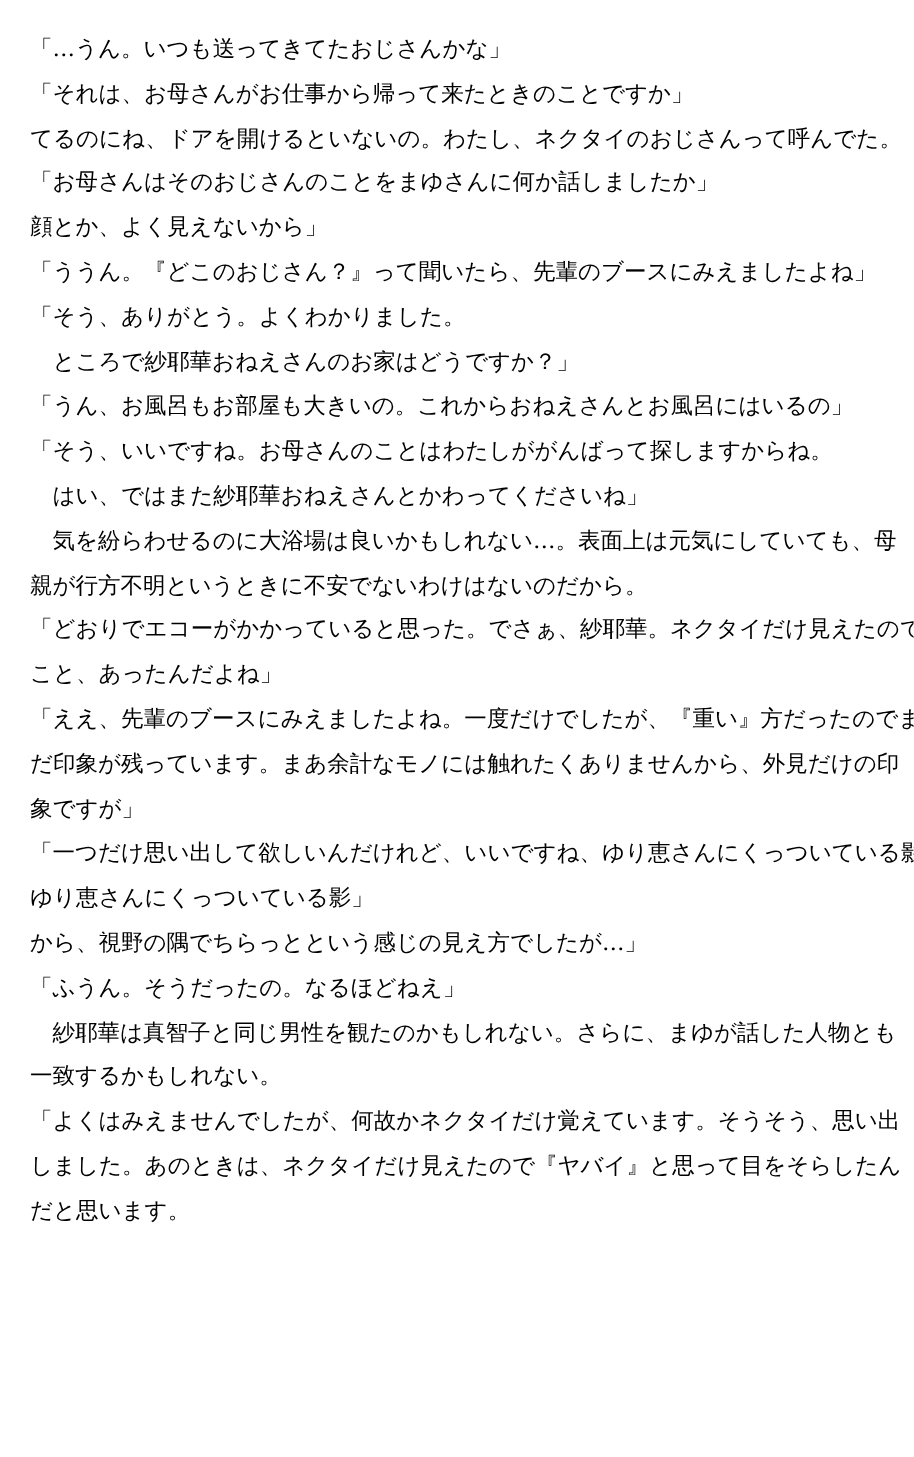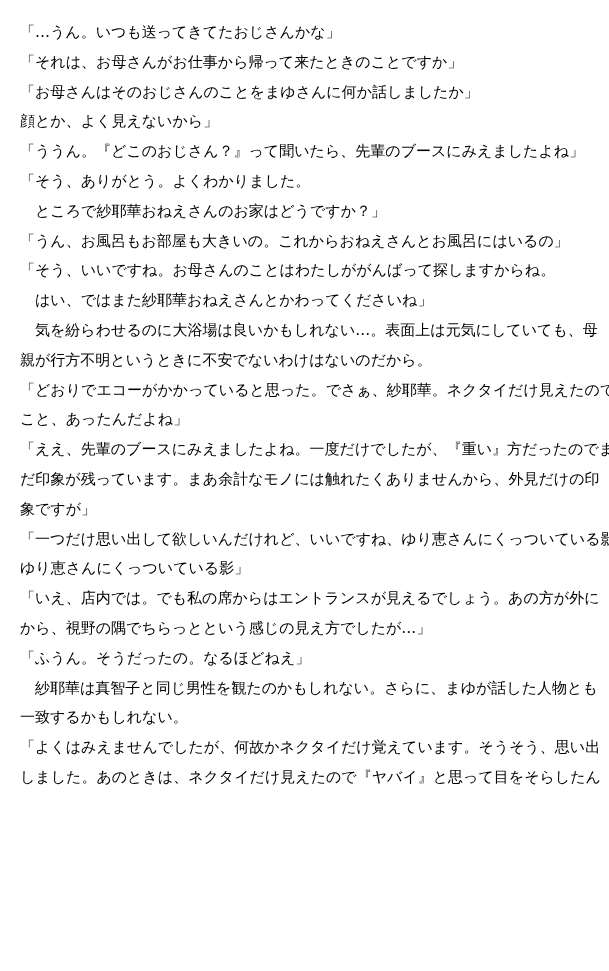--- a/index.html
+++ b/index.html
@@ -31,37 +31,38 @@
     white-space: pre;
     letter-spacing: 0;
   }
 </style>
 </head>
 <body>
 
 <div class="page">
   <p class="line">「…うん。いつも送ってきてたおじさんかな」</p>
   <p class="line">「それは、お母さんがお仕事から帰って来たときのことですか」</p>
+  <p class="line">てるのにね、ドアを開けるといないの。わたし、ネクタイのおじさんって呼んでた。</p>
   <p class="line">「お母さんはそのおじさんのことをまゆさんに何か話しましたか」</p>
   <p class="line">顔とか、よく見えないから」</p>
   <p class="line">「ううん。『どこのおじさん？』って聞いたら、先輩のブースにみえましたよね」</p>
   <p class="line">「そう、ありがとう。よくわかりました。</p>
   <p class="line">　ところで紗耶華おねえさんのお家はどうですか？」</p>
   <p class="line">「うん、お風呂もお部屋も大きいの。これからおねえさんとお風呂にはいるの」</p>
   <p class="line">「そう、いいですね。お母さんのことはわたしががんばって探しますからね。</p>
   <p class="line">　はい、ではまた紗耶華おねえさんとかわってくださいね」</p>
   <p class="line">　気を紛らわせるのに大浴場は良いかもしれない…。表面上は元気にしていても、母</p>
   <p class="line">親が行方不明というときに不安でないわけはないのだから。</p>
   <p class="line">「どおりでエコーがかかっていると思った。でさぁ、紗耶華。ネクタイだけ見えたので</p>
   <p class="line">こと、あったんだよね」</p>
   <p class="line">「ええ、先輩のブースにみえましたよね。一度だけでしたが、『重い』方だったのでま</p>
   <p class="line">だ印象が残っています。まあ余計なモノには触れたくありませんから、外見だけの印</p>
   <p class="line">象ですが」</p>
   <p class="line">「一つだけ思い出して欲しいんだけれど、いいですね、ゆり恵さんにくっついている影</p>
   <p class="line">ゆり恵さんにくっついている影」</p>
-  <p class="line">「いえ、店内では。でも私の席からはエントランスが見えるでしょう。あの方が外に</p>
   <p class="line">から、視野の隅でちらっとという感じの見え方でしたが…」</p>
   <p class="line">「ふうん。そうだったの。なるほどねえ」</p>
   <p class="line">　紗耶華は真智子と同じ男性を観たのかもしれない。さらに、まゆが話した人物とも</p>
   <p class="line">一致するかもしれない。</p>
   <p class="line">「よくはみえませんでしたが、何故かネクタイだけ覚えています。そうそう、思い出</p>
   <p class="line">しました。あのときは、ネクタイだけ見えたので『ヤバイ』と思って目をそらしたん</p>
+  <p class="line">だと思います。</p>
 </div>
 
 </body></html>

